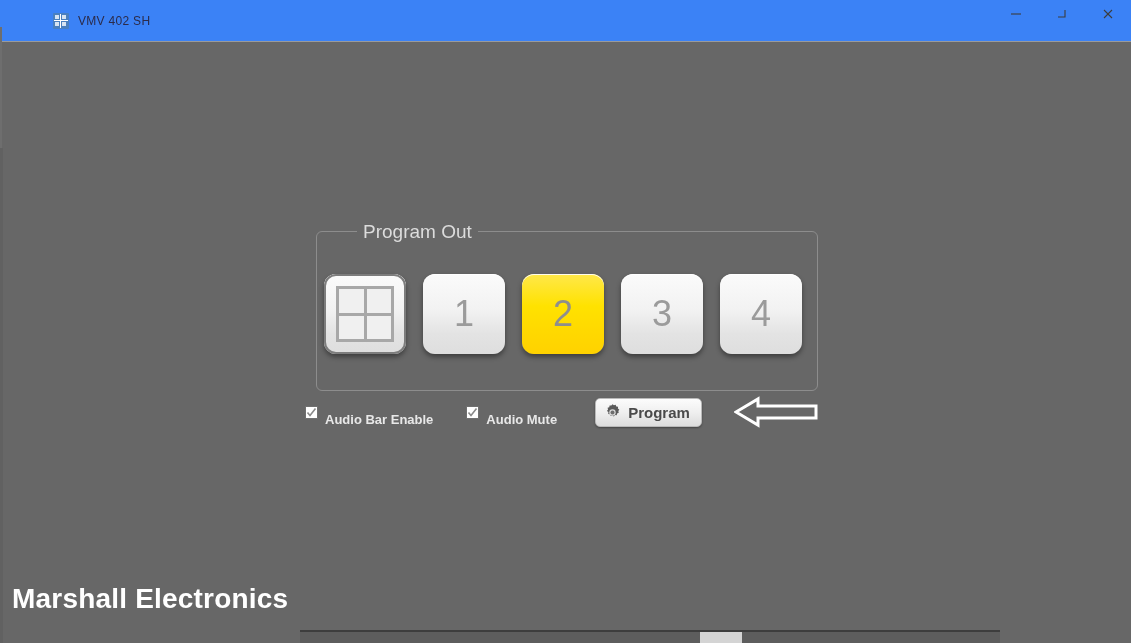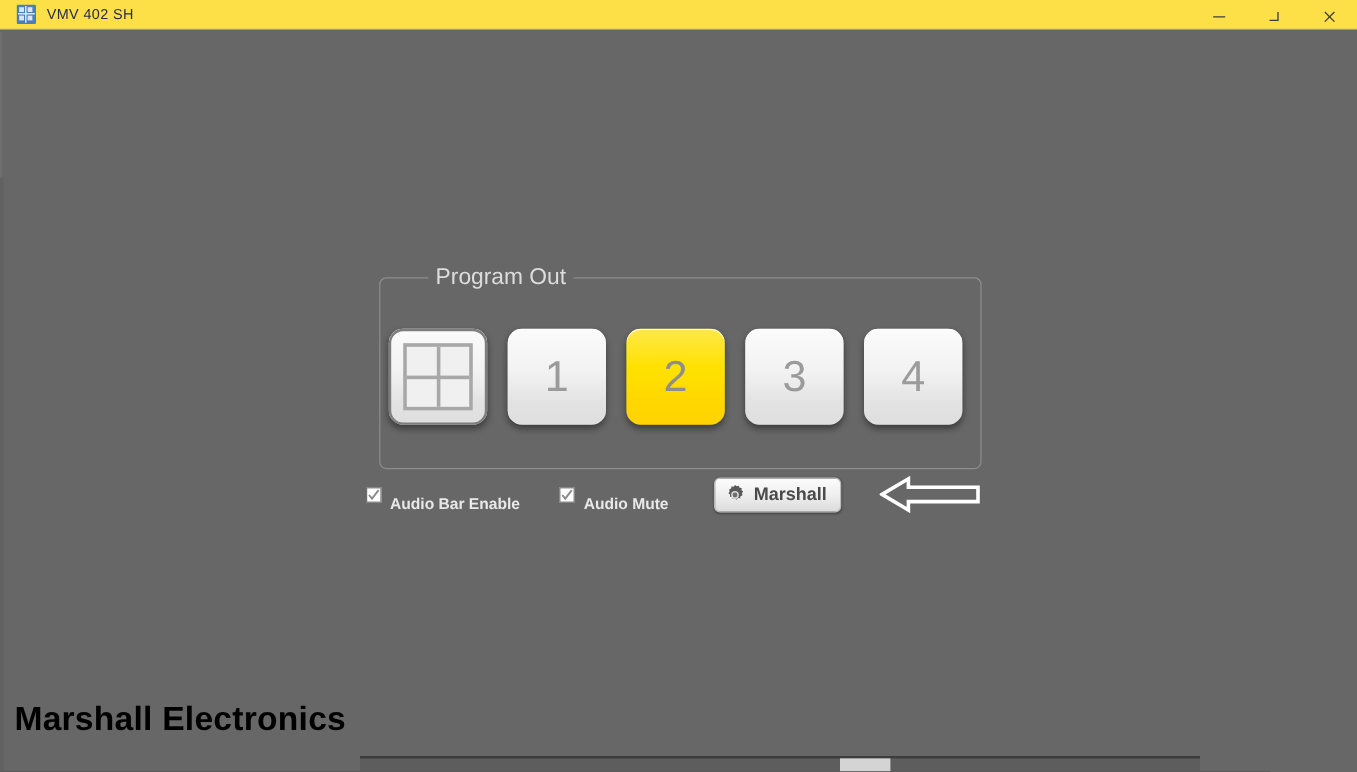--- a/index.html
+++ b/index.html
@@ -19,26 +19,27 @@
     overflow: hidden;
     background: #676767;
   }
 
   
   .titlebar {
     position: absolute;
     left: 0;
     top: 0;
     width: 1131px;
-    height: 25px;
-    background: #fde047;
+    height: 42px;
+    background: #3b82f6;
     border-bottom: 1px solid #9a9a9a;
     box-sizing: border-box;
     display: flex;
     align-items: center;
+    padding-left: 39px;
   }
   .titlebar-left {
     display: flex;
     align-items: center;
     padding-left: 14px;
     height: 100%;
   }
   .app-icon {
     width: 16px;
     height: 16px;
@@ -225,21 +226,21 @@
     align-items: center;
   }
 
   
   .branding {
     position: absolute;
     left: 12px;
     top: 583px;
     font-size: 28px;
     font-weight: bold;
-    color: #000000;
+    color: #ffffff;
     letter-spacing: 0.2px;
     white-space: nowrap;
   }
 
   
   .bottom-strip {
     position: absolute;
     left: 300px;
     top: 630px;
     width: 700px;
@@ -368,21 +369,21 @@
     </label>
 
     <span class="gap-2"></span>
 
     <button class="settings-btn">
       <svg width="19" height="19" viewBox="0 0 20 20">
         <path fill="#5a5a5a" d="M10 1.2l1.5 1.1 1.8-.5.7 1.8 1.9.3-.2 1.9 1.5 1.2-1.1 1.5.5 1.8-1.8.7-.3 1.9-1.9-.2-1.2 1.5-1.5-1.1-1.8.5-.7-1.8-1.9-.3.2-1.9-1.5-1.2 1.1-1.5-.5-1.8 1.8-.7.3-1.9 1.9.2z"></path>
         <circle cx="10" cy="10" r="3.4" fill="#d9d9d9"></circle>
         <circle cx="10" cy="10" r="2.1" fill="#6e6e6e"></circle>
       </svg>
-      <span class="settings-label">Marshall</span>
+      <span class="settings-label">Program</span>
     </button>
 
     <span class="arrow-annotation">
       <svg width="84" height="36" viewBox="0 0 84 36">
         <polygon points="2,18 24,5 24,12 82,12 82,24 24,24 24,31" fill="none" stroke="#ffffff" stroke-width="3" stroke-linejoin="miter"></polygon>
       </svg>
     </span>
   </div>
 
   <div class="branding">Marshall Electronics</div>

